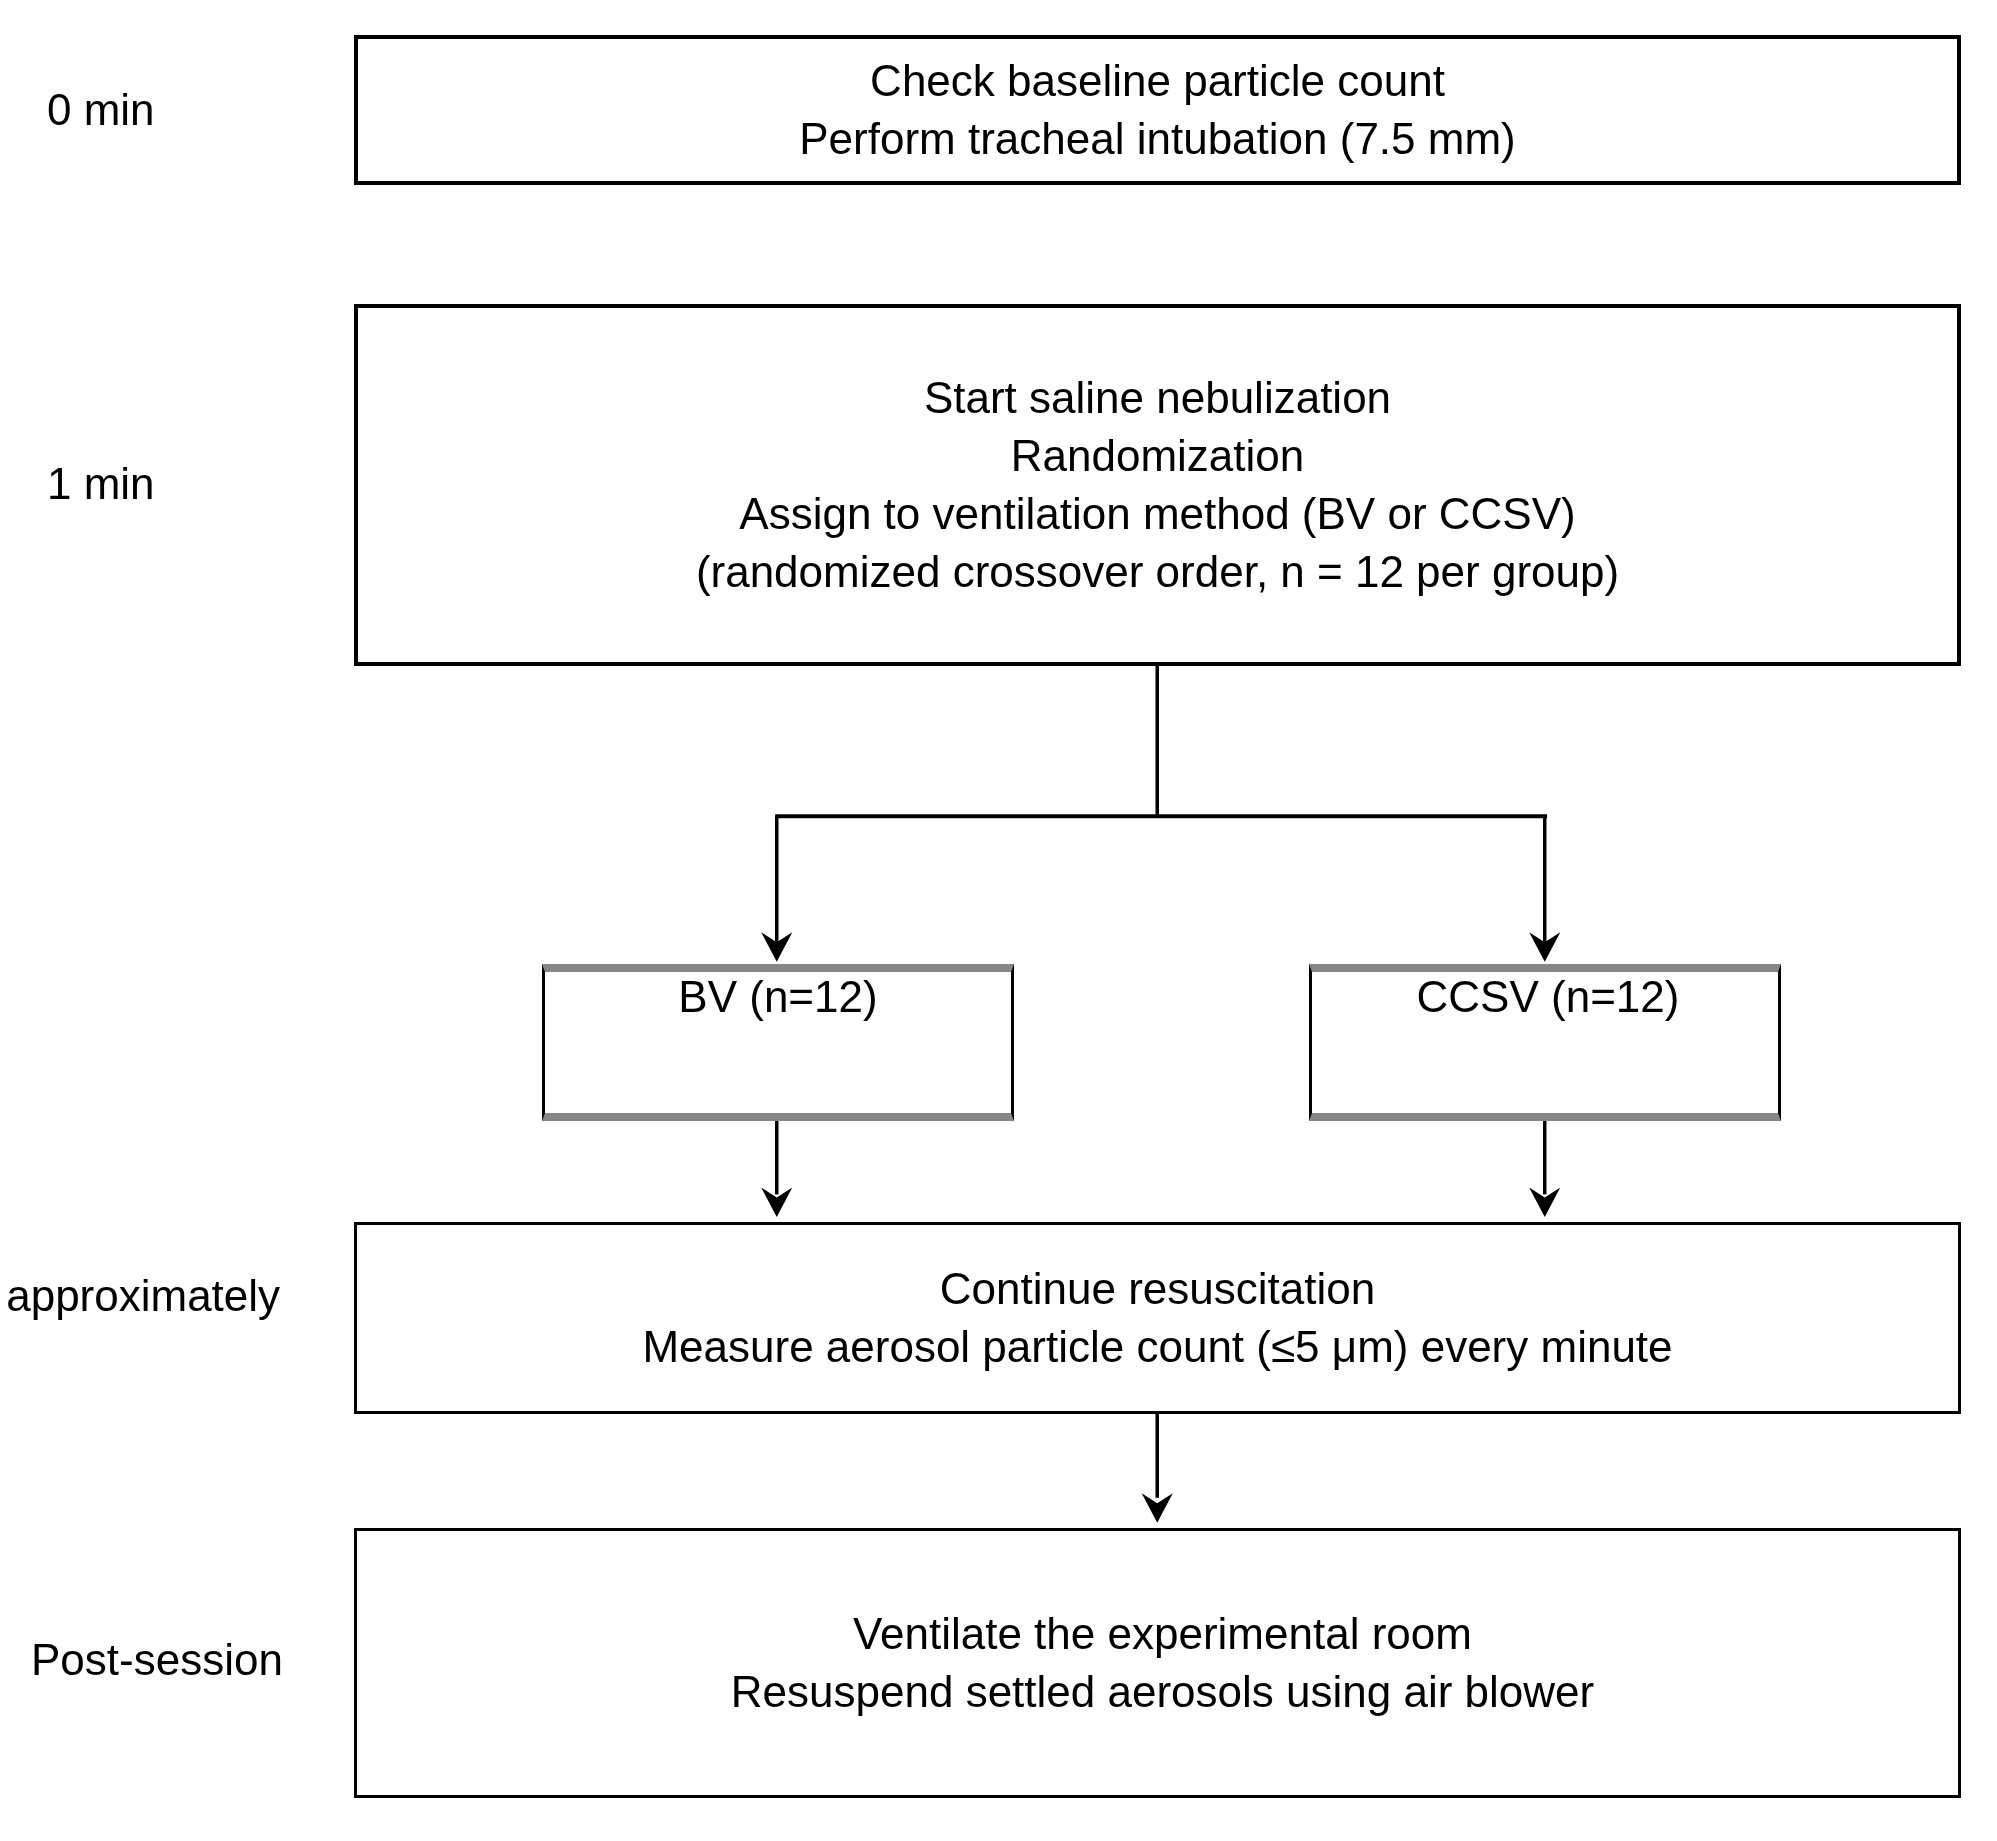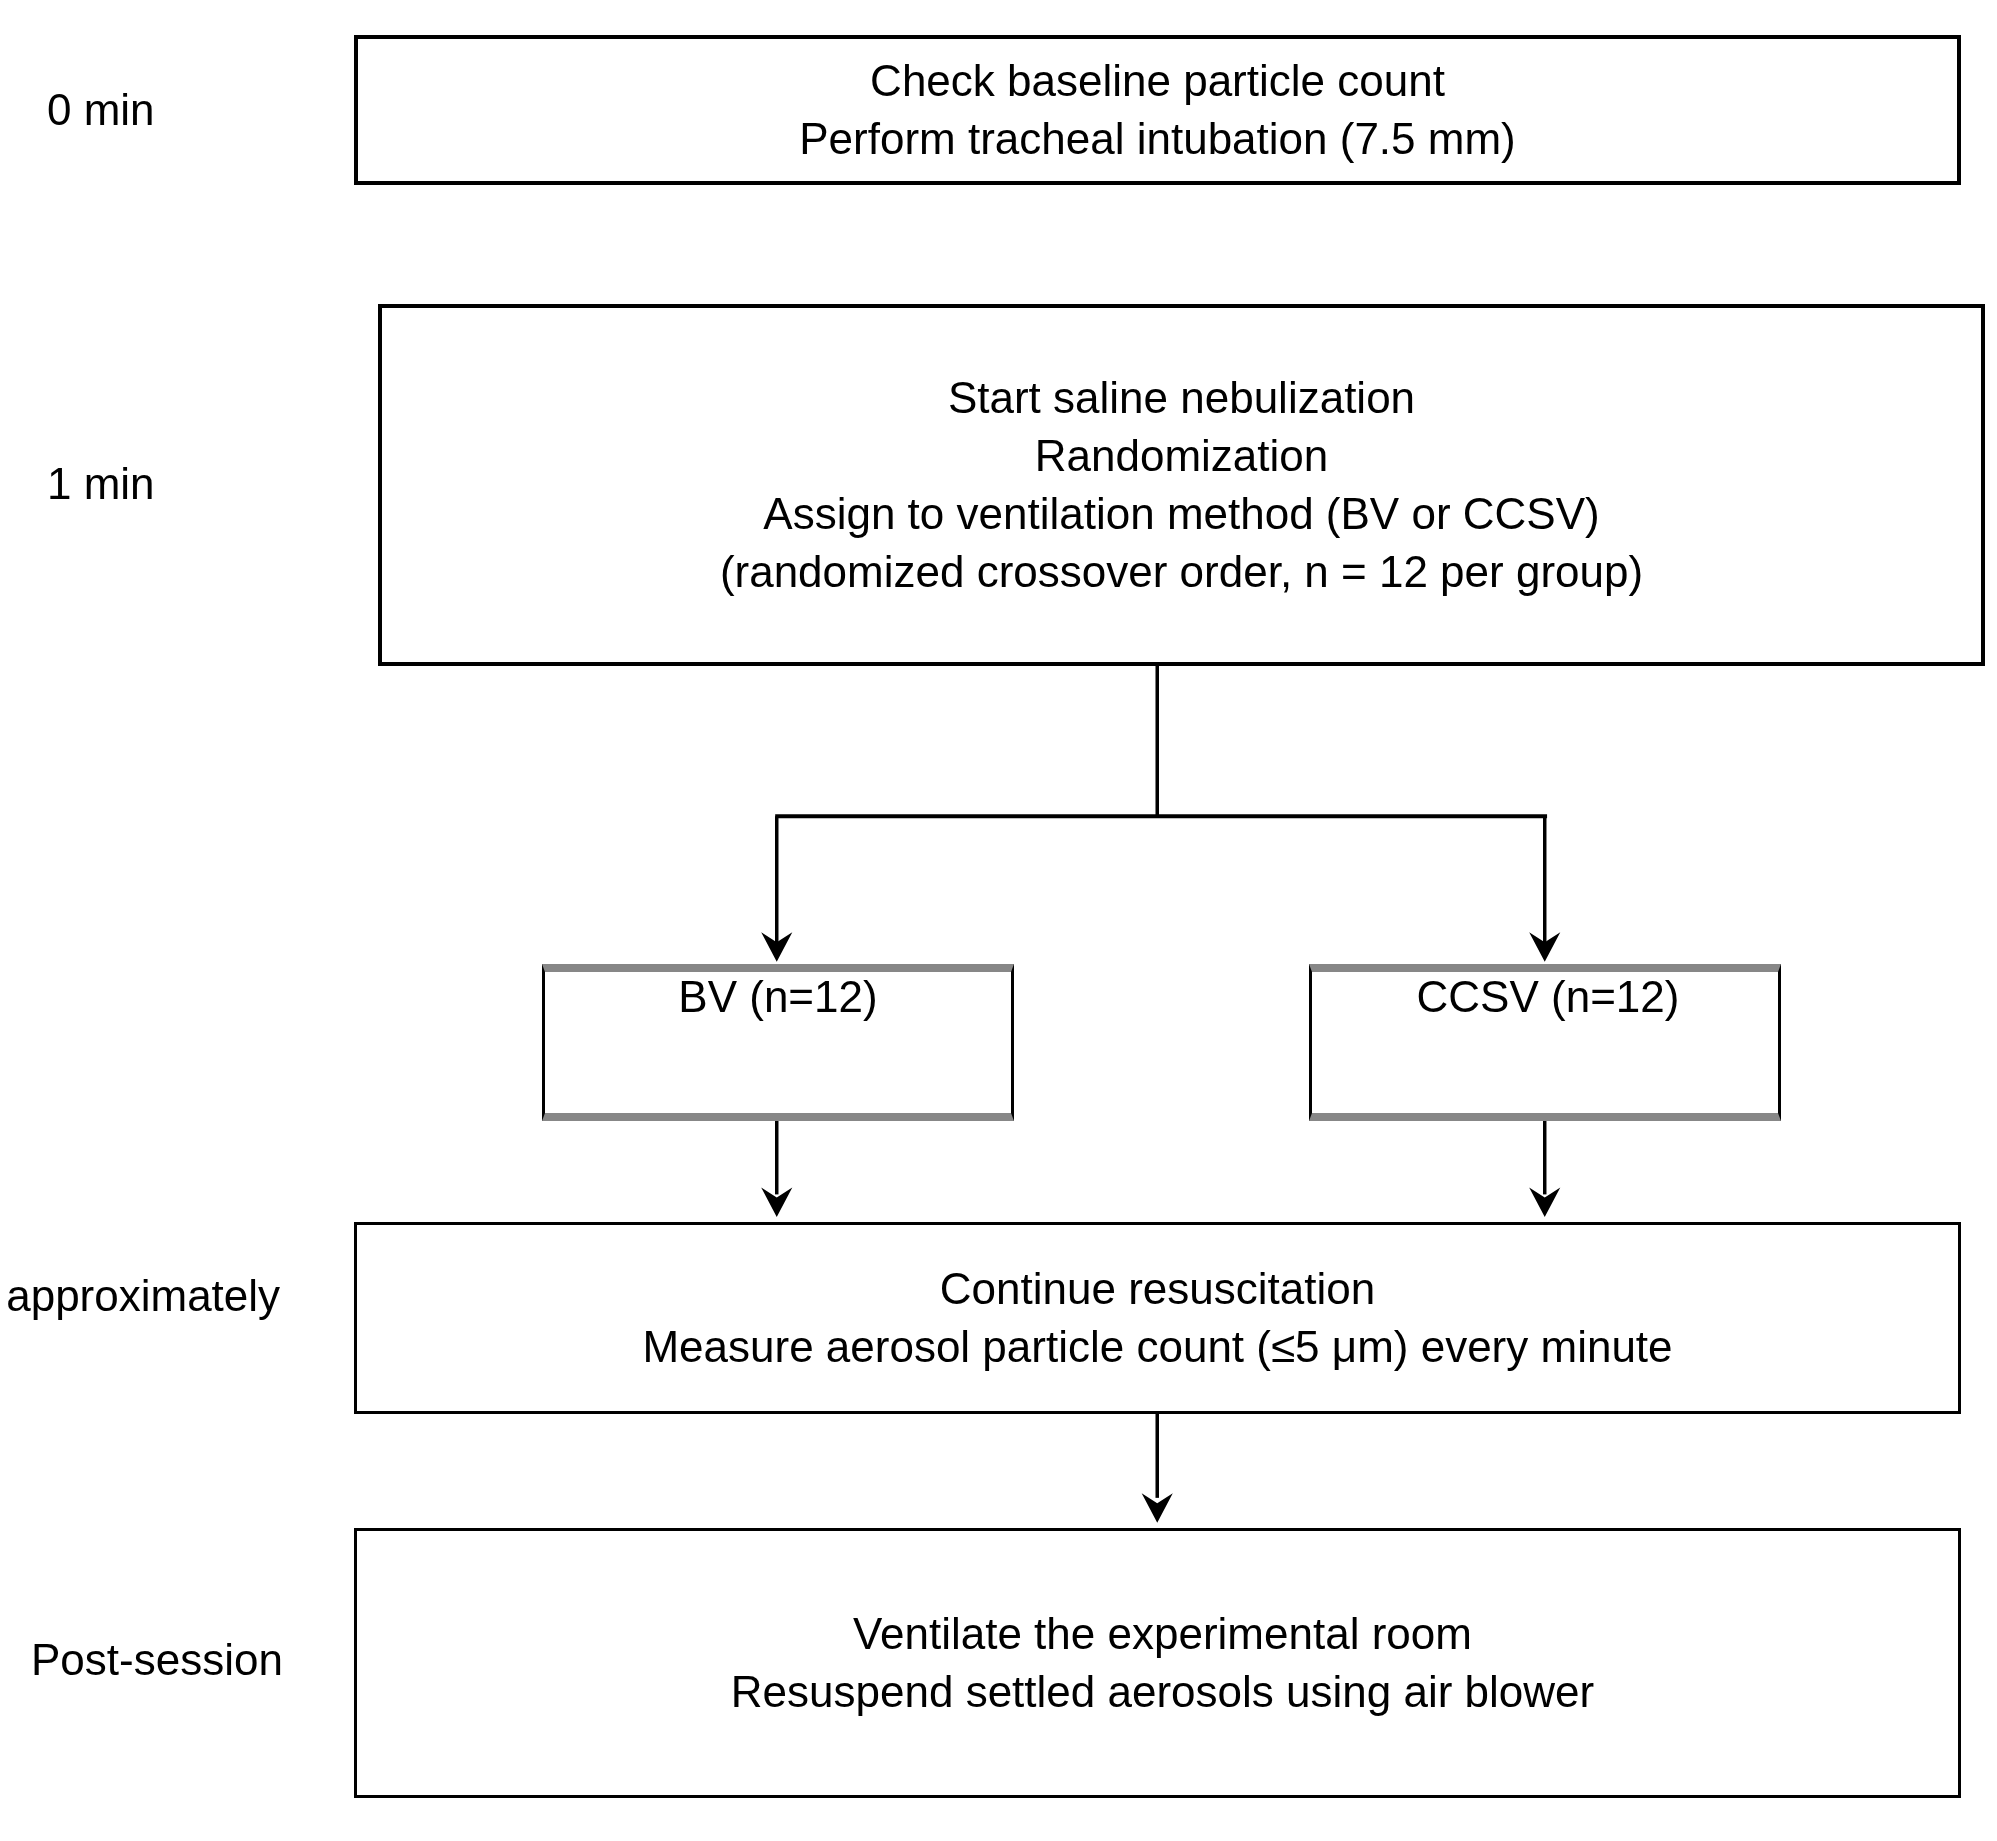--- a/index.html
+++ b/index.html
@@ -95,21 +95,21 @@
 
     <line x1="1487" y1="1817" x2="1487" y2="1925" stroke="#000000" stroke-width="4.5"></line>
     <polygon points="1487,1957 1467,1919 1487,1932 1507,1919" fill="#000000"></polygon>
   </svg>
 
   <div class="flow-box" style="left:354px; top:35px; width:1607px; height:150px;">
     <div class="line">Check baseline particle count</div>
     <div class="line">Perform tracheal intubation (7.5 mm)</div>
   </div>
 
-  <div class="flow-box" style="left:354px; top:304px; width:1607px; height:362px;margin-left:24px;">
+  <div class="flow-box" style="left:354px; top:304px; width:1607px; height:362px;">
     <div class="line">Start saline nebulization</div>
     <div class="line">Randomization</div>
     <div class="line">Assign to ventilation method (BV or CCSV)</div>
     <div class="line">(randomized crossover order, n = 12 per group)</div>
   </div>
 
   <div class="branch-box" style="left:542px; top:964px; width:472px; height:157px;">
     <div class="line">BV (n=12)</div>
   </div>
 

